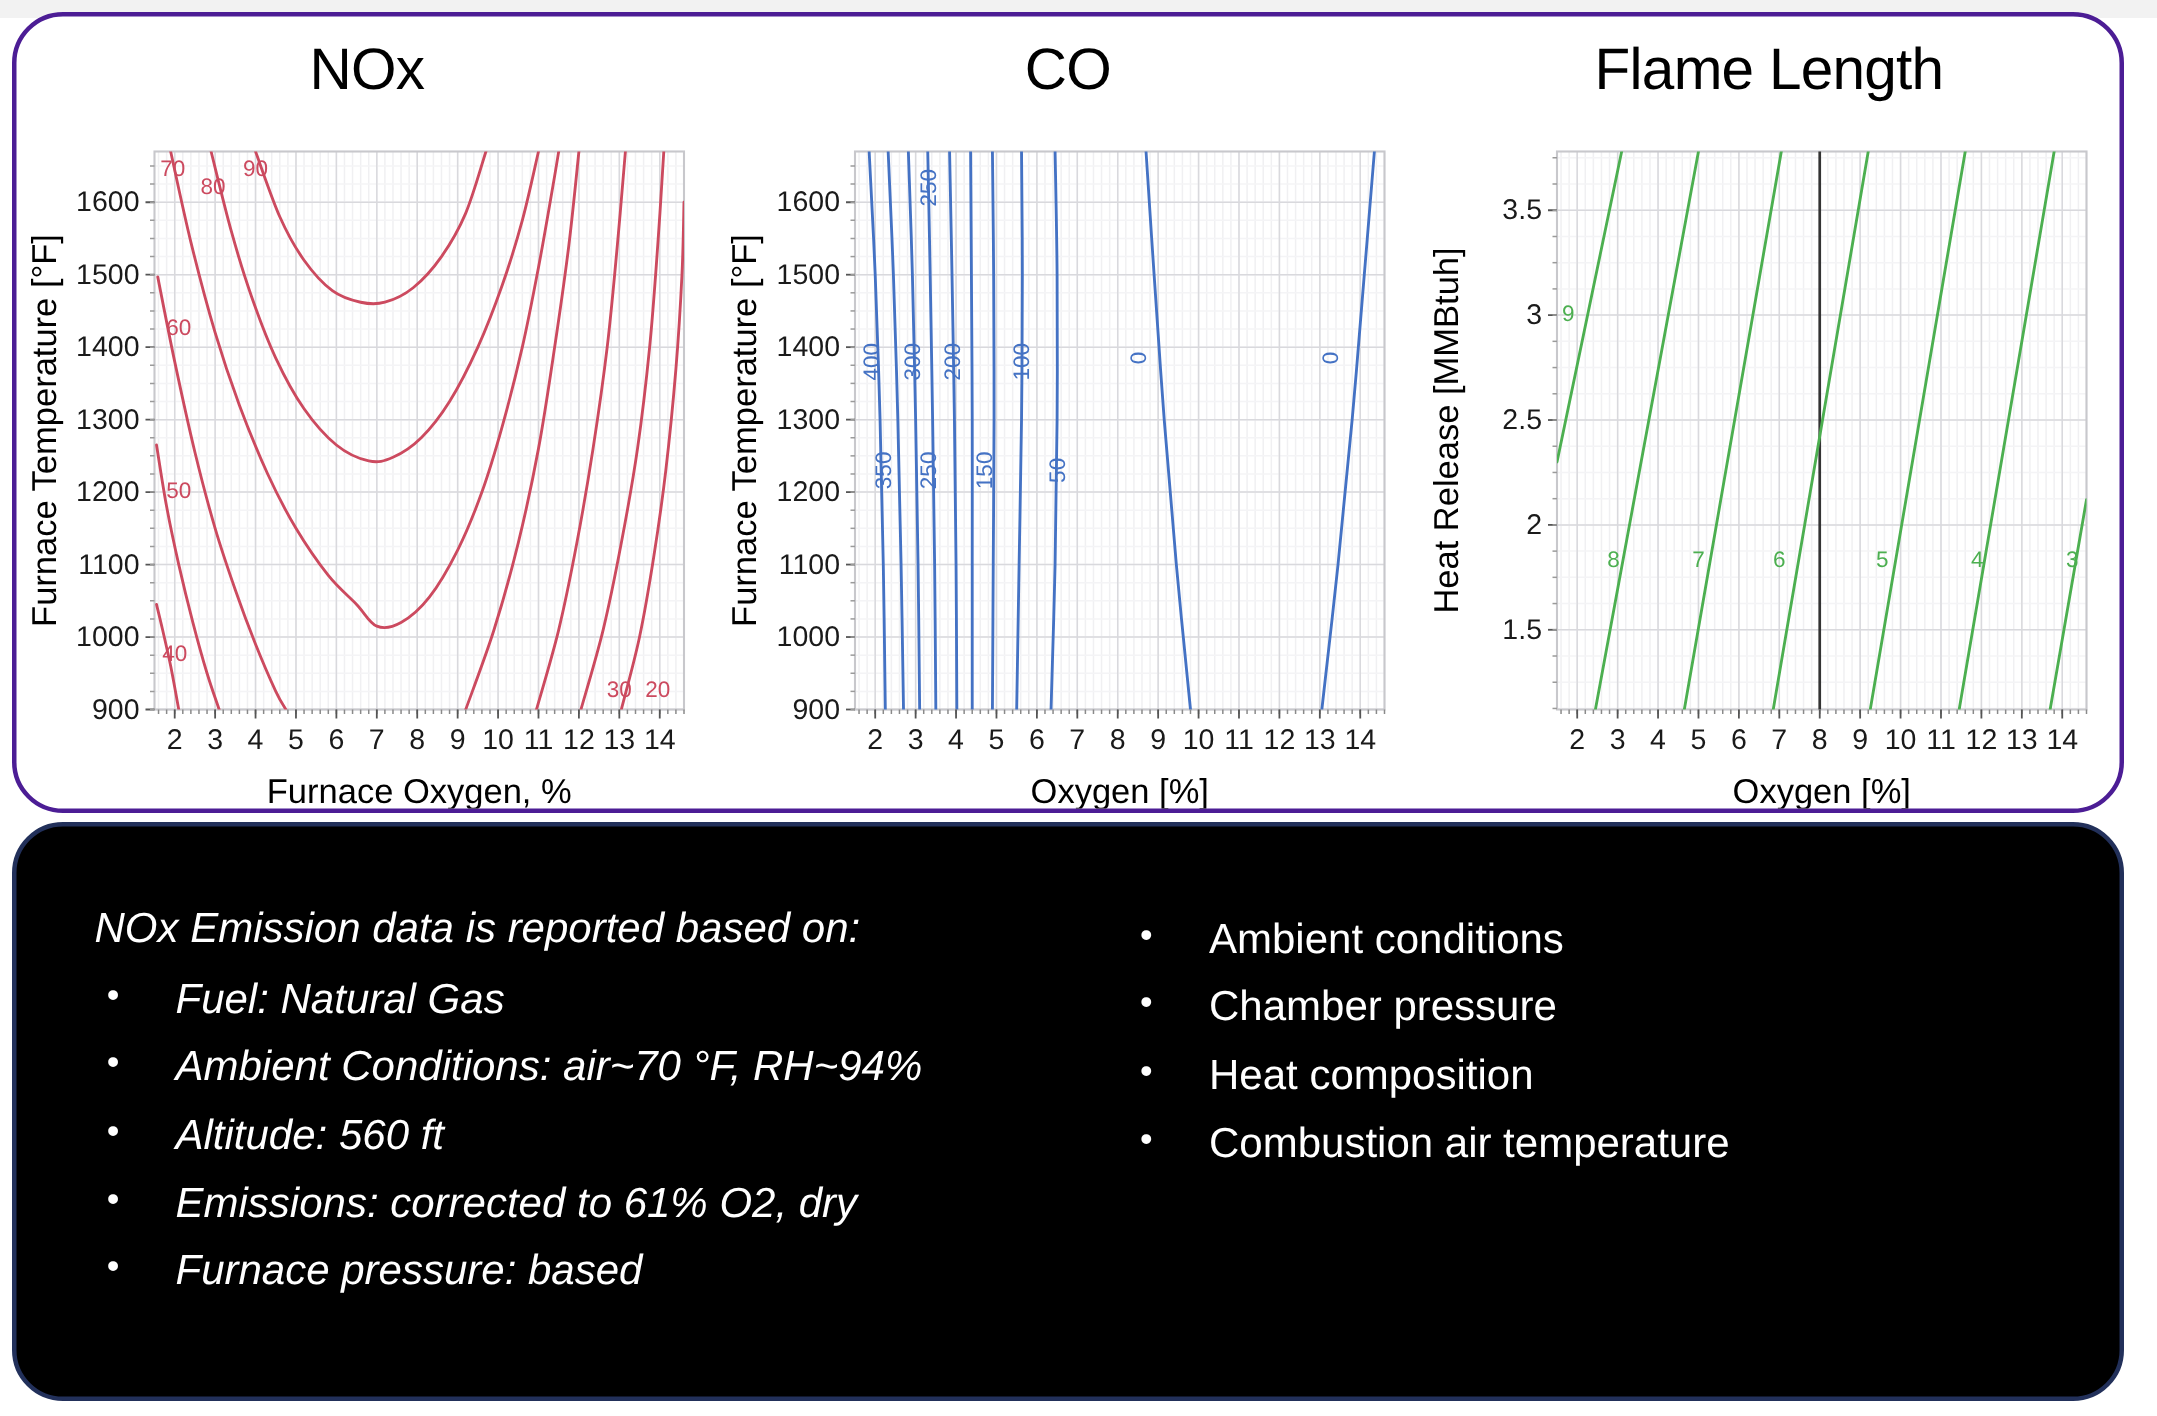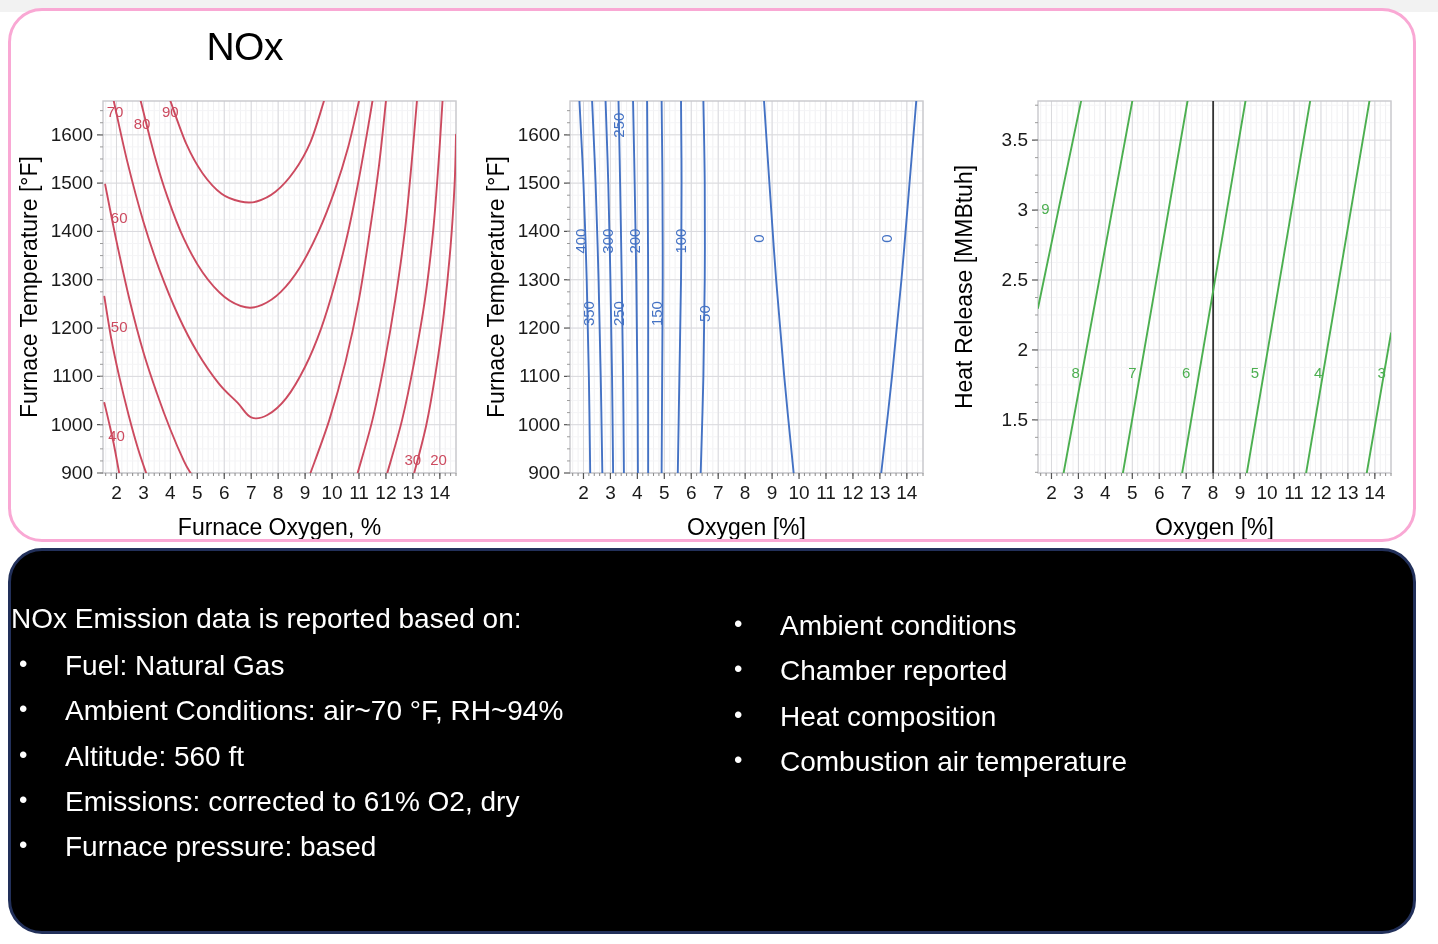--- a/index.html
+++ b/index.html
@@ -11,21 +11,21 @@
     position:relative;
   }
   .top-strip{
     position:absolute;left:0;top:0;width:1438px;height:12px;
     background:#f2f2f2;
   }
   
   .charts-card{
     position:absolute;left:8px;top:8px;width:1408px;height:534px;
     background:#ffffff;
-    border:3px solid #f9a8d4;
+    border:3px solid #4c1d95;
     border-radius:34px;
     box-sizing:border-box;
     overflow:hidden;
   }
   .charts-row{
     position:absolute;left:0;top:0;width:100%;height:100%;
     display:flex;
   }
   .chart-cell{
     flex:1 1 0;position:relative;
@@ -52,21 +52,21 @@
     box-sizing:border-box;
     overflow:hidden;
   }
   .notes-cols{
     position:absolute;left:0;top:0;width:100%;height:100%;
     display:flex;
   }
   .notes-col{
     flex:1 1 0;padding-top:52px;
   }
-  .notes-col.left{}
+  .notes-col.left{padding-left:52px;font-style:italic;}
   .notes-col.right{padding-left:28px;}
   .notes-head{
     color:#ffffff;
     font-size:28px;
     font-family:"Liberation Sans", sans-serif;
     margin-bottom:8px;
     white-space:nowrap;
   }
   .notes-list{list-style:none;margin:0;padding:0;}
   .notes-item{
@@ -377,20 +377,21 @@
             <line x1="89" y1="45.81818181818181" x2="92" y2="45.81818181818181" stroke="#9a9a9a" stroke-width="1"></line>
             <line x1="89" y1="33.74025974025972" x2="92" y2="33.74025974025972" stroke="#9a9a9a" stroke-width="1"></line>
             <line x1="89" y1="21.662337662337677" x2="92" y2="21.662337662337677" stroke="#9a9a9a" stroke-width="1"></line>
             <text x="268.5" y="446" fill="#000" font-size="23" font-family="&quot;Liberation Sans&quot;, sans-serif" text-anchor="middle">Furnace Oxygen, %</text>
             <text x="0" y="0" fill="#000" font-size="23" font-family="&quot;Liberation Sans&quot;, sans-serif" text-anchor="middle" transform="translate(26,198) rotate(-90)">Furnace Temperature [°F]</text>
           </svg>
         </div>
     </div>
 
     <div class="chart-cell">
+      <div class="chart-title">CO</div>
       <div class="plot-wrap" id="plot1">
           <svg width="467" height="452" class="plot-svg" viewBox="0 0 467 452">
             <rect x="92" y="12" width="353" height="372" fill="#ffffff"></rect>
             <line x1="94.69465648854963" y1="12" x2="94.69465648854963" y2="384" stroke="#f0f0f2" stroke-width="1"></line>
             <line x1="100.08396946564886" y1="12" x2="100.08396946564886" y2="384" stroke="#f0f0f2" stroke-width="1"></line>
             <line x1="105.47328244274809" y1="12" x2="105.47328244274809" y2="384" stroke="#f0f0f2" stroke-width="1"></line>
             <line x1="110.86259541984734" y1="12" x2="110.86259541984734" y2="384" stroke="#f0f0f2" stroke-width="1"></line>
             <line x1="116.25190839694658" y1="12" x2="116.25190839694658" y2="384" stroke="#f0f0f2" stroke-width="1"></line>
             <line x1="121.64122137404581" y1="12" x2="121.64122137404581" y2="384" stroke="#f0f0f2" stroke-width="1"></line>
             <line x1="127.03053435114506" y1="12" x2="127.03053435114506" y2="384" stroke="#f0f0f2" stroke-width="1"></line>
@@ -674,20 +675,21 @@
             <line x1="89" y1="45.81818181818181" x2="92" y2="45.81818181818181" stroke="#9a9a9a" stroke-width="1"></line>
             <line x1="89" y1="33.74025974025972" x2="92" y2="33.74025974025972" stroke="#9a9a9a" stroke-width="1"></line>
             <line x1="89" y1="21.662337662337677" x2="92" y2="21.662337662337677" stroke="#9a9a9a" stroke-width="1"></line>
             <text x="268.5" y="446" fill="#000" font-size="23" font-family="&quot;Liberation Sans&quot;, sans-serif" text-anchor="middle">Oxygen [%]</text>
             <text x="0" y="0" fill="#000" font-size="23" font-family="&quot;Liberation Sans&quot;, sans-serif" text-anchor="middle" transform="translate(26,198) rotate(-90)">Furnace Temperature [°F]</text>
           </svg>
         </div>
     </div>
 
     <div class="chart-cell">
+      <div class="chart-title">Flame Length</div>
       <div class="plot-wrap" id="plot2">
           <svg width="467" height="452" class="plot-svg" viewBox="0 0 467 452">
             <rect x="92" y="12" width="353" height="372" fill="#ffffff"></rect>
             <line x1="94.69465648854963" y1="12" x2="94.69465648854963" y2="384" stroke="#f0f0f2" stroke-width="1"></line>
             <line x1="100.08396946564886" y1="12" x2="100.08396946564886" y2="384" stroke="#f0f0f2" stroke-width="1"></line>
             <line x1="105.47328244274809" y1="12" x2="105.47328244274809" y2="384" stroke="#f0f0f2" stroke-width="1"></line>
             <line x1="110.86259541984734" y1="12" x2="110.86259541984734" y2="384" stroke="#f0f0f2" stroke-width="1"></line>
             <line x1="116.25190839694658" y1="12" x2="116.25190839694658" y2="384" stroke="#f0f0f2" stroke-width="1"></line>
             <line x1="121.64122137404581" y1="12" x2="121.64122137404581" y2="384" stroke="#f0f0f2" stroke-width="1"></line>
             <line x1="127.03053435114506" y1="12" x2="127.03053435114506" y2="384" stroke="#f0f0f2" stroke-width="1"></line>
@@ -976,21 +978,21 @@
     </div>
 
     <div class="notes-col right">
       <ul class="notes-list" id="list-right">
           <li class="notes-item">
             <span class="notes-bullet">•</span>
             <span class="notes-text">Ambient conditions</span>
           </li>
           <li class="notes-item">
             <span class="notes-bullet">•</span>
-            <span class="notes-text">Chamber reported</span>
+            <span class="notes-text">Chamber pressure</span>
           </li>
           <li class="notes-item">
             <span class="notes-bullet">•</span>
             <span class="notes-text">Heat composition</span>
           </li>
           <li class="notes-item">
             <span class="notes-bullet">•</span>
             <span class="notes-text">Combustion air temperature</span>
           </li>
         </ul>

